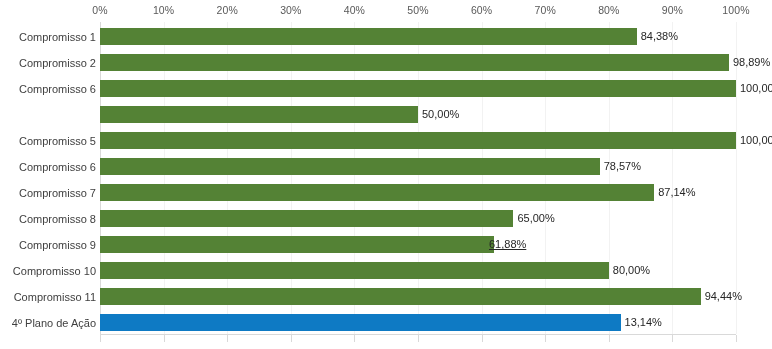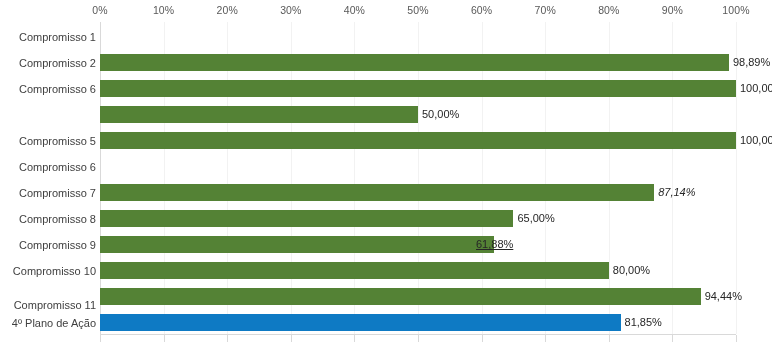--- a/index.html
+++ b/index.html
@@ -164,78 +164,86 @@
   <div id="category-labels">
       <div class="cat-label" style="top: 2px;">Compromisso 1</div>
       <div class="cat-label" style="top: 28px;">Compromisso 2</div>
       <div class="cat-label" style="top: 54px;">Compromisso 6</div>
       <div class="cat-label" style="top: 106px;">Compromisso 5</div>
       <div class="cat-label" style="top: 132px;">Compromisso 6</div>
       <div class="cat-label" style="top: 158px;">Compromisso 7</div>
       <div class="cat-label" style="top: 184px;">Compromisso 8</div>
       <div class="cat-label" style="top: 210px;">Compromisso 9</div>
       <div class="cat-label" style="top: 236px;">Compromisso 10</div>
-      <div class="cat-label" style="top: 270px; margin-left: 21px;">Compromisso 11</div>
+      <div class="cat-label" style="top: 262px; margin-left: 21px;">Compromisso 11</div>
       <div class="cat-label" style="top: 288px; margin-left: 34px;">4º Plano de Ação</div>
     </div>
 
   <div id="plot-area">
     <div id="gridlines">
         <div class="gridline zero" style="left: 0px;"></div>
         <div class="gridline" style="left: 63.6px;"></div>
         <div class="gridline" style="left: 127.2px;"></div>
         <div class="gridline" style="left: 190.8px;"></div>
         <div class="gridline" style="left: 254.4px;"></div>
         <div class="gridline" style="left: 318px;"></div>
         <div class="gridline" style="left: 381.6px;"></div>
         <div class="gridline" style="left: 445.2px;"></div>
         <div class="gridline" style="left: 508.8px;"></div>
         <div class="gridline" style="left: 572.4px;"></div>
         <div class="gridline" style="left: 636px;"></div>
       </div>
     <div id="rows">
+        <div class="bar-row" style="top: 2px;">
+          <div class="bar" style="width: 536.657px; background: rgb(84, 130, 53);"></div>
+          <div class="bar-value" style="left: 540.657px;">84,38%</div>
+        </div>
         <div class="bar-row" style="top: 28px;">
           <div class="bar" style="width: 628.94px; background: rgb(84, 130, 53);"></div>
           <div class="bar-value" style="left: 632.94px;">98,89%</div>
         </div>
         <div class="bar-row" style="top: 54px;">
           <div class="bar" style="width: 636px; background: rgb(84, 130, 53);"></div>
           <div class="bar-value" style="left: 640px;">100,00%</div>
         </div>
         <div class="bar-row" style="top: 80px;">
           <div class="bar" style="width: 318px; background: rgb(84, 130, 53);"></div>
           <div class="bar-value" style="left: 322px;">50,00%</div>
         </div>
         <div class="bar-row" style="top: 106px;">
           <div class="bar" style="width: 636px; background: rgb(84, 130, 53);"></div>
           <div class="bar-value" style="left: 640px;">100,00%</div>
         </div>
+        <div class="bar-row" style="top: 132px;">
+          <div class="bar" style="width: 499.705px; background: rgb(84, 130, 53);"></div>
+          <div class="bar-value" style="left: 503.705px;">78,57%</div>
+        </div>
         <div class="bar-row" style="top: 158px;">
           <div class="bar" style="width: 554.21px; background: rgb(84, 130, 53);"></div>
-          <div class="bar-value" style="left: 558.21px; font-style: italic;">87,14%</div>
+          <div class="bar-value" style="left: 558.21px;">87,14%</div>
         </div>
         <div class="bar-row" style="top: 184px;">
           <div class="bar" style="width: 413.4px; background: rgb(84, 130, 53);"></div>
           <div class="bar-value" style="left: 417.4px;">65,00%</div>
         </div>
         <div class="bar-row" style="top: 210px;">
           <div class="bar" style="width: 393.557px; background: rgb(84, 130, 53);"></div>
-          <div class="bar-value" style="left: 376px; text-decoration: underline;">61,88%</div>
+          <div class="bar-value" style="left: 389px; text-decoration: underline;">61,88%</div>
         </div>
         <div class="bar-row" style="top: 236px;">
           <div class="bar" style="width: 508.8px; background: rgb(84, 130, 53);"></div>
           <div class="bar-value" style="left: 512.8px;">80,00%</div>
         </div>
         <div class="bar-row" style="top: 262px;">
           <div class="bar" style="width: 600.638px; background: rgb(84, 130, 53);"></div>
           <div class="bar-value" style="left: 604.638px;">94,44%</div>
         </div>
         <div class="bar-row" style="top: 288px;">
           <div class="bar accent" style="width: 520.566px; background: rgb(14, 122, 196);"></div>
-          <div class="bar-value" style="left: 524.566px;">81,85%</div>
+          <div class="bar-value" style="left: 524.566px;">13,14%</div>
         </div>
       </div>
   </div>
 
   <div id="axis-line-bottom"></div>
   <div id="bottom-ticks">
       <div class="bottom-tick" style="left: 0px;"></div>
       <div class="bottom-tick" style="left: 63.6px;"></div>
       <div class="bottom-tick" style="left: 127.2px;"></div>
       <div class="bottom-tick" style="left: 190.8px;"></div>

